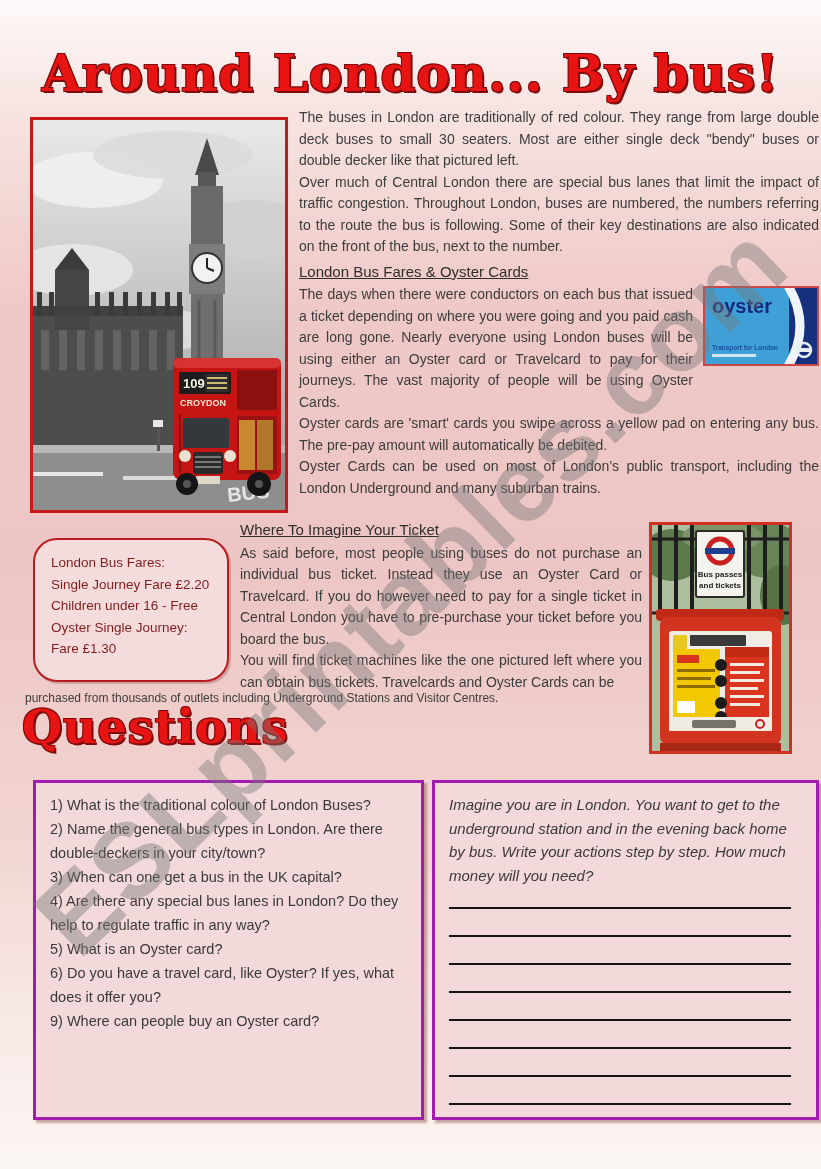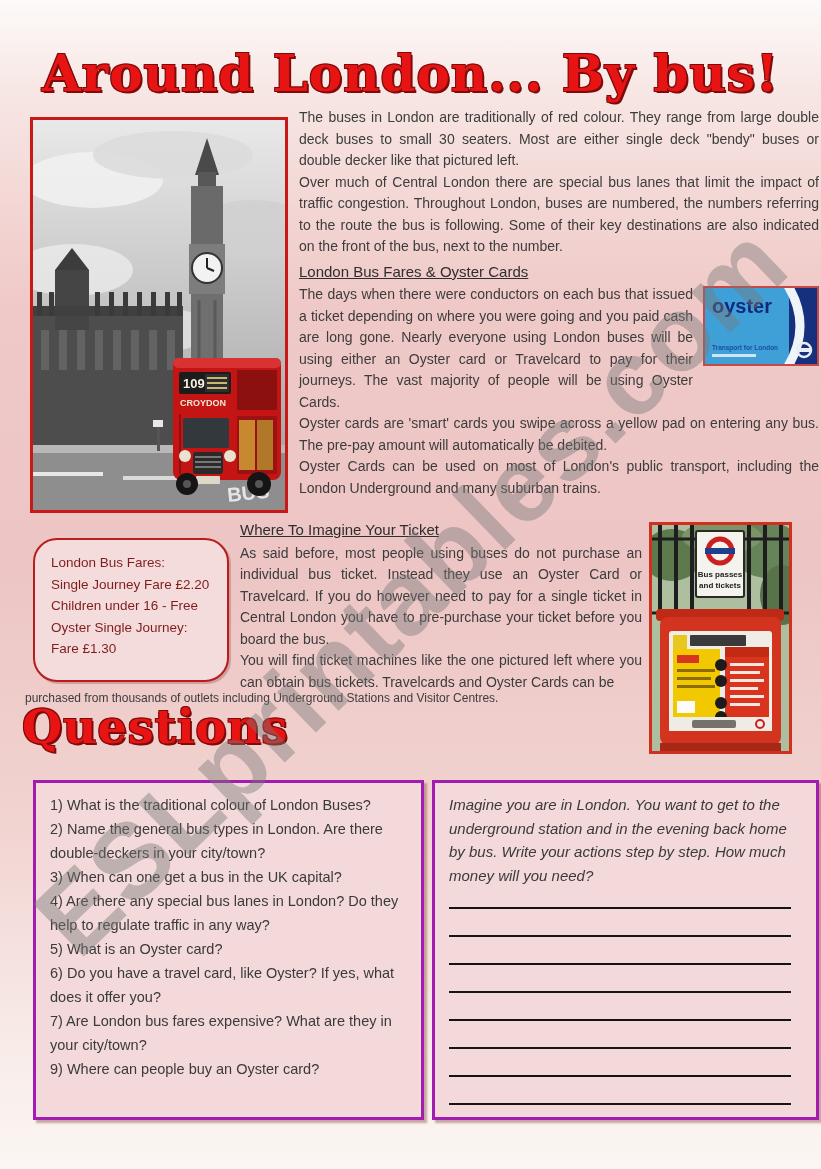--- a/index.html
+++ b/index.html
@@ -277,21 +277,20 @@
 
 <div class="questions-title">Questions</div>
 
 <div class="qbox qbox-left">
   <div class="q-item">1) What is the traditional colour of London Buses?</div>
   <div class="q-item">2) Name the general bus types in London. Are there double-deckers in your city/town?</div>
   <div class="q-item">3) When can one get a bus in the UK capital?</div>
   <div class="q-item">4) Are there any special bus lanes in London? Do they help to regulate traffic in any way?</div>
   <div class="q-item">5) What is an Oyster card?</div>
   <div class="q-item">6) Do you have a travel card, like Oyster? If yes, what does it offer you?</div>
-  <div class="q-item">7) Are London bus fares expensive? What are they in your city/town?</div>
   <div class="q-item">9) Where can people buy an Oyster card?</div>
 </div>
 
 <div class="qbox qbox-right">
   <div>Imagine you are in London. You want to get to the underground station and in the evening back home by bus. Write your actions step by step. How much money will you need?</div>
   <div class="writing-line first"></div>
   <div class="writing-line"></div>
   <div class="writing-line"></div>
   <div class="writing-line"></div>
   <div class="writing-line"></div>

